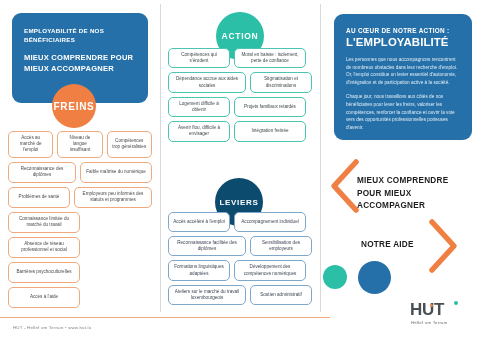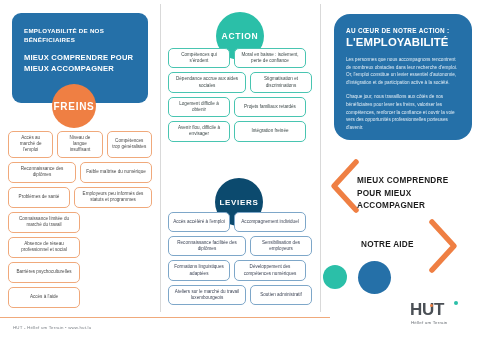--- a/index.html
+++ b/index.html
@@ -148,21 +148,21 @@
   .col3 {
     position: absolute;
     left: 320px; top: 0;
     width: 160px; height: 340px;
   }
   .panel {
     position: absolute;
     left: 14px; top: 14px;
     width: 138px; height: 126px;
     background: #2570a8;
-    border-radius: 16px;
+    border-radius: 9px;
     box-sizing: border-box;
     padding: 13px 12px;
     color: #ffffff;
   }
   .panel-eyebrow {
     font-size: 6.4px;
     font-weight: 800;
     letter-spacing: .3px;
     margin: 0;
   }

